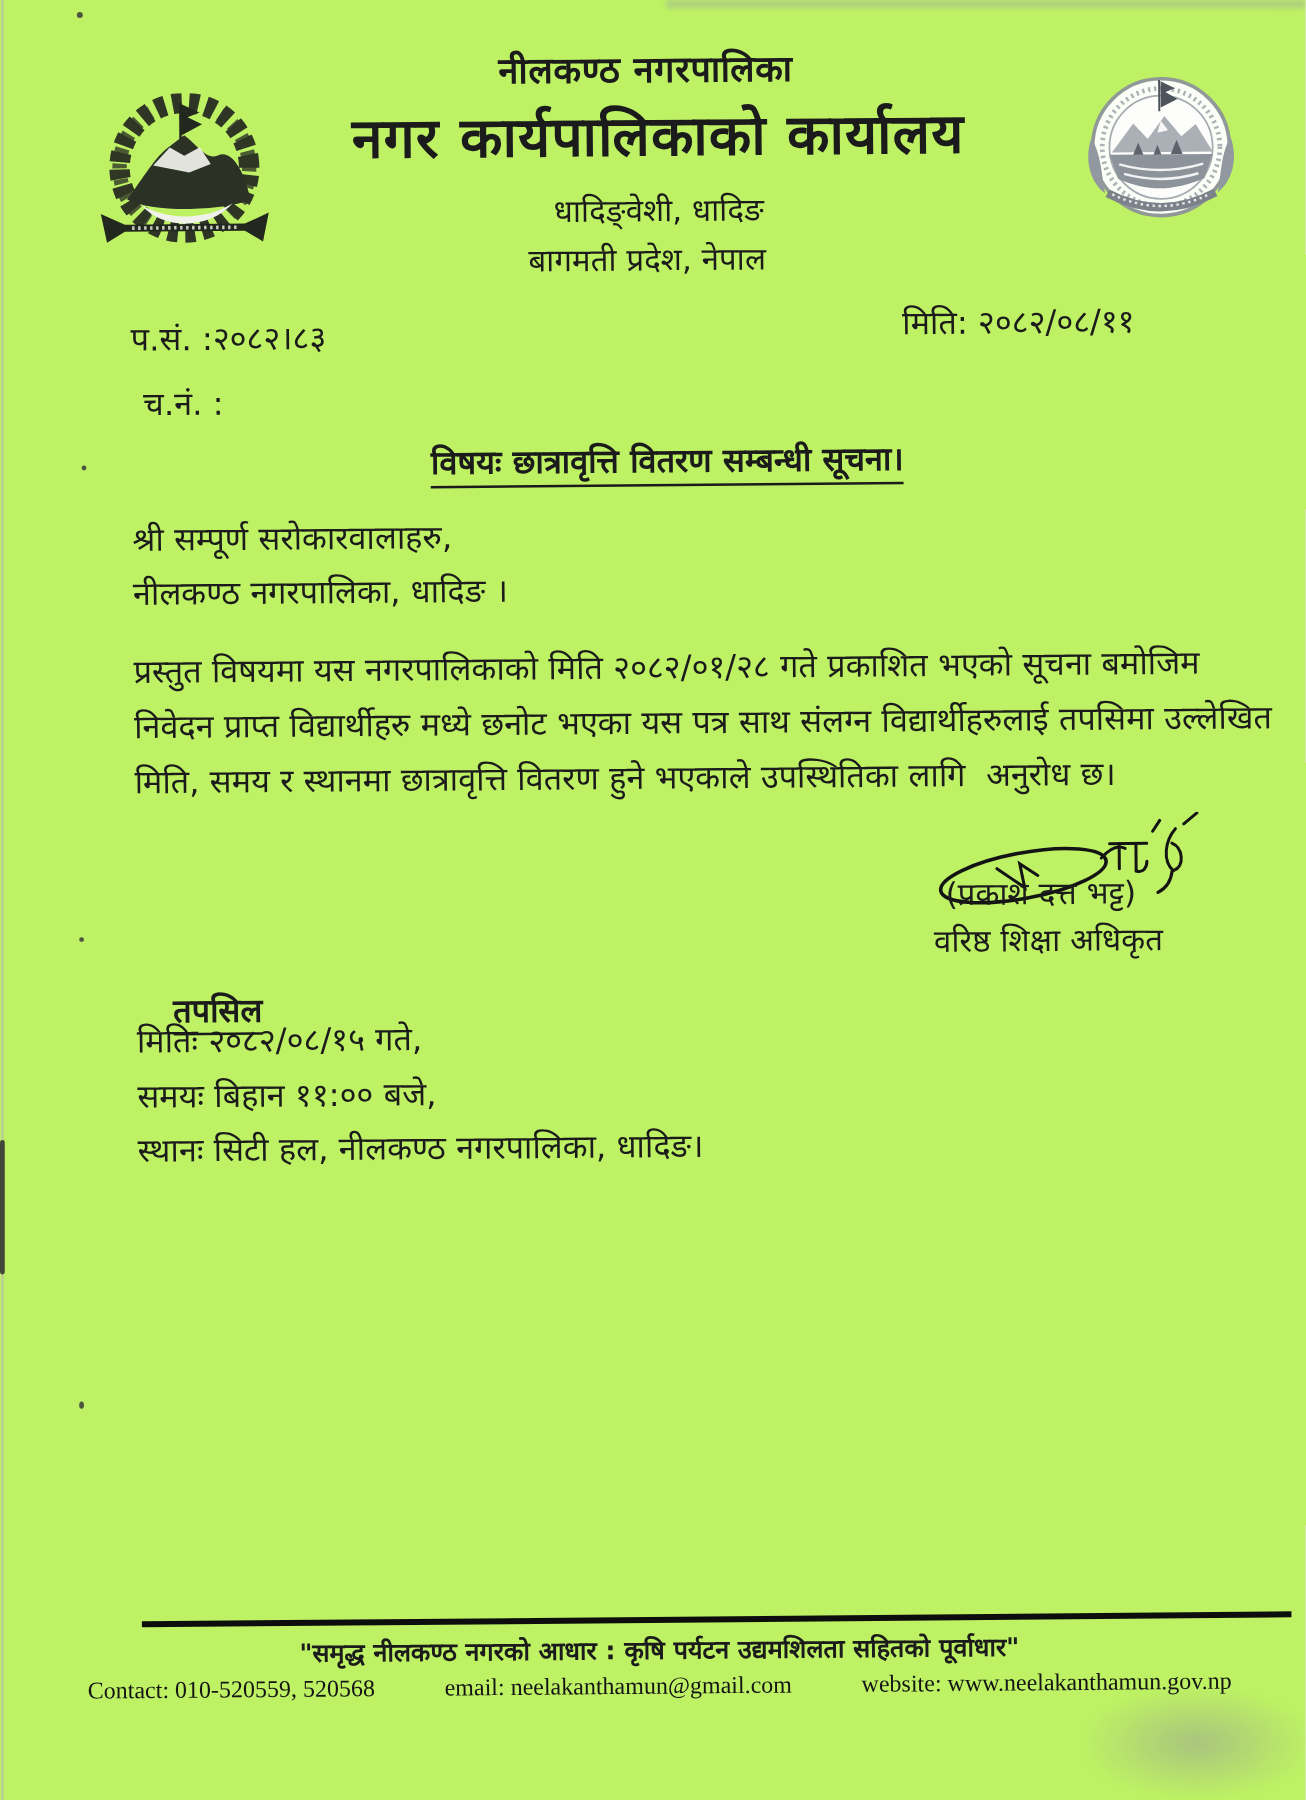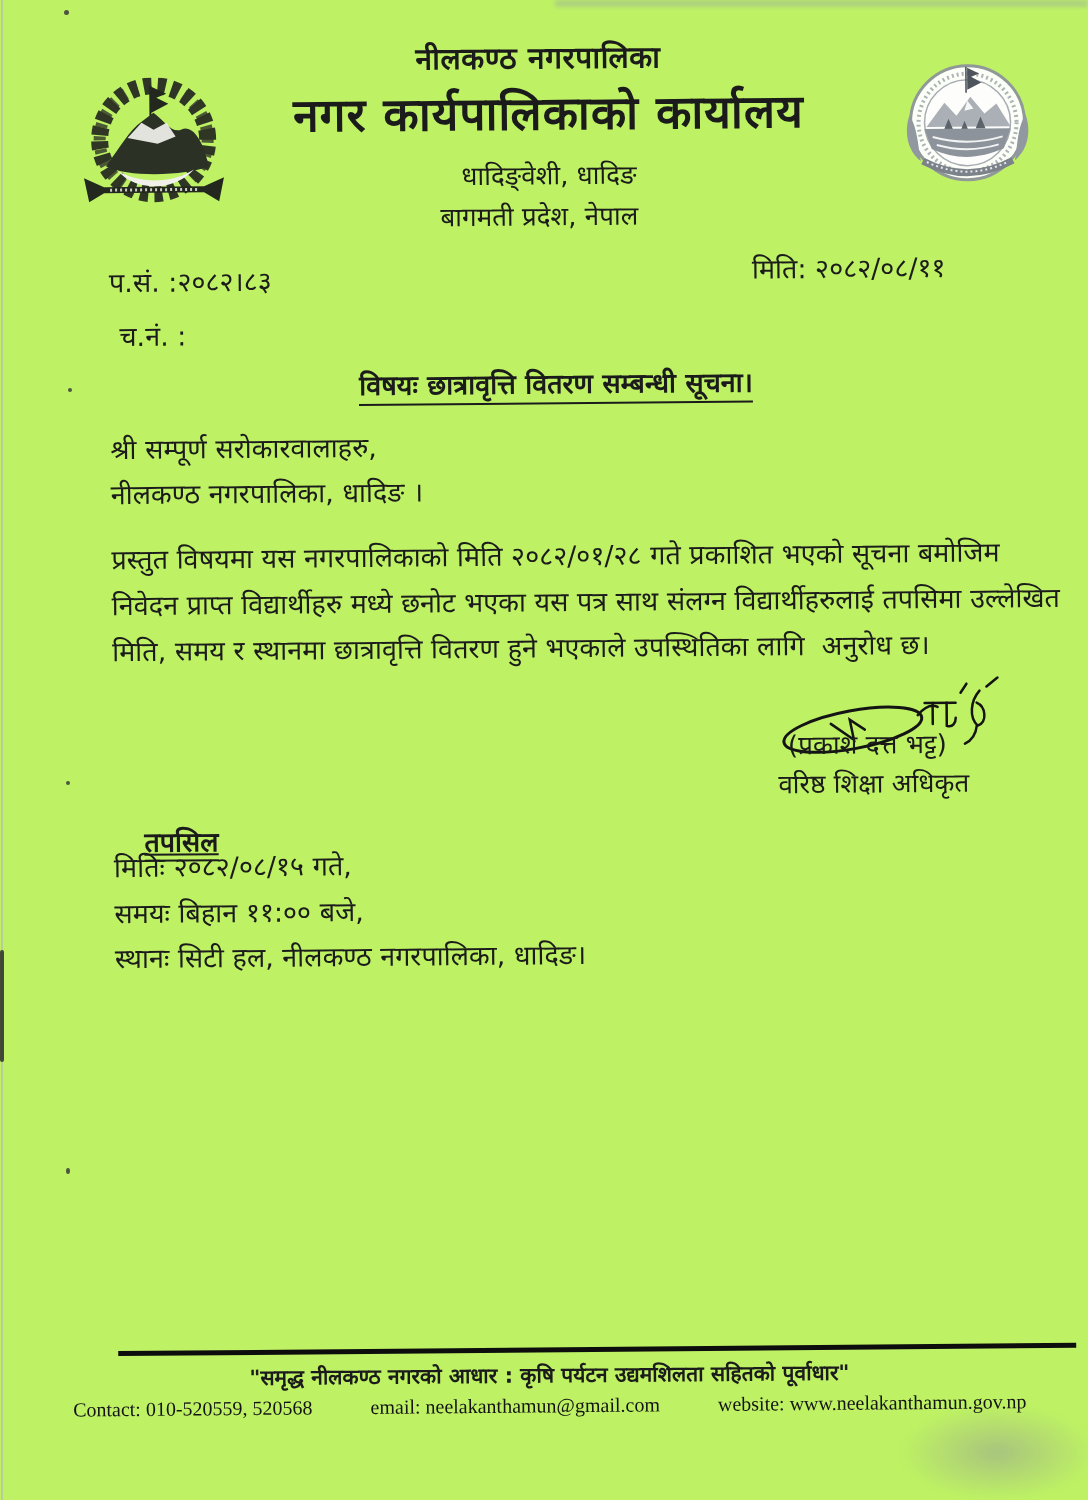--- a/index.html
+++ b/index.html
@@ -12,21 +12,21 @@
   .sheet{position:absolute;inset:0;transform:rotate(-0.5deg);transform-origin:54% 50%;}
   .abs{position:absolute;white-space:pre;}
   .center{left:0;width:1088px;text-align:center;white-space:pre;}
   .muni{font-size:30px;font-weight:600;letter-spacing:.5px;}
   .office{font-size:46px;font-weight:700;letter-spacing:1px;}
   .sub-hdr{font-size:26px;font-weight:500;}
   .meta{font-size:27px;}
   .subject{font-size:27px;font-weight:700;border-bottom:2.5px solid #1b1b1b;padding-bottom:3px;}
   .body-line{font-size:27px;}
   .sign-text{font-size:26px;}
-  .detail-head{font-size:27px;font-weight:700;border-bottom:2.5px solid #1b1b1b;padding-bottom:2px;text-decoration:underline;}
+  .detail-head{font-size:27px;font-weight:700;border-bottom:2.5px solid #1b1b1b;padding-bottom:2px;}
   .detail-line{font-size:27px;}
   .foot-rule{position:absolute;background:#0d0d0d;height:5px;}
   .motto{font-size:21px;font-weight:600;}
   .contact-row{position:absolute;left:0;width:1088px;display:flex;justify-content:center;gap:58px;
     font-family:"Liberation Serif",serif;font-size:20px;color:#141414;}
   .dot{position:absolute;border-radius:50%;background:#3a3a3a;opacity:.85;}
   .edge-line{position:absolute;left:1px;top:0;width:2px;height:1500px;background:#b9b9b4;opacity:.65;}
   .edge-dark{position:absolute;left:0;top:950px;width:4px;height:112px;background:#2d2d2d;opacity:.85;border-radius:2px;}
   .top-smudge{position:absolute;left:555px;top:0;width:533px;height:7px;background:#97a0a6;opacity:.4;filter:blur(2px);}
   .corner-blob{position:absolute;left:900px;top:1405px;width:195px;height:95px;

